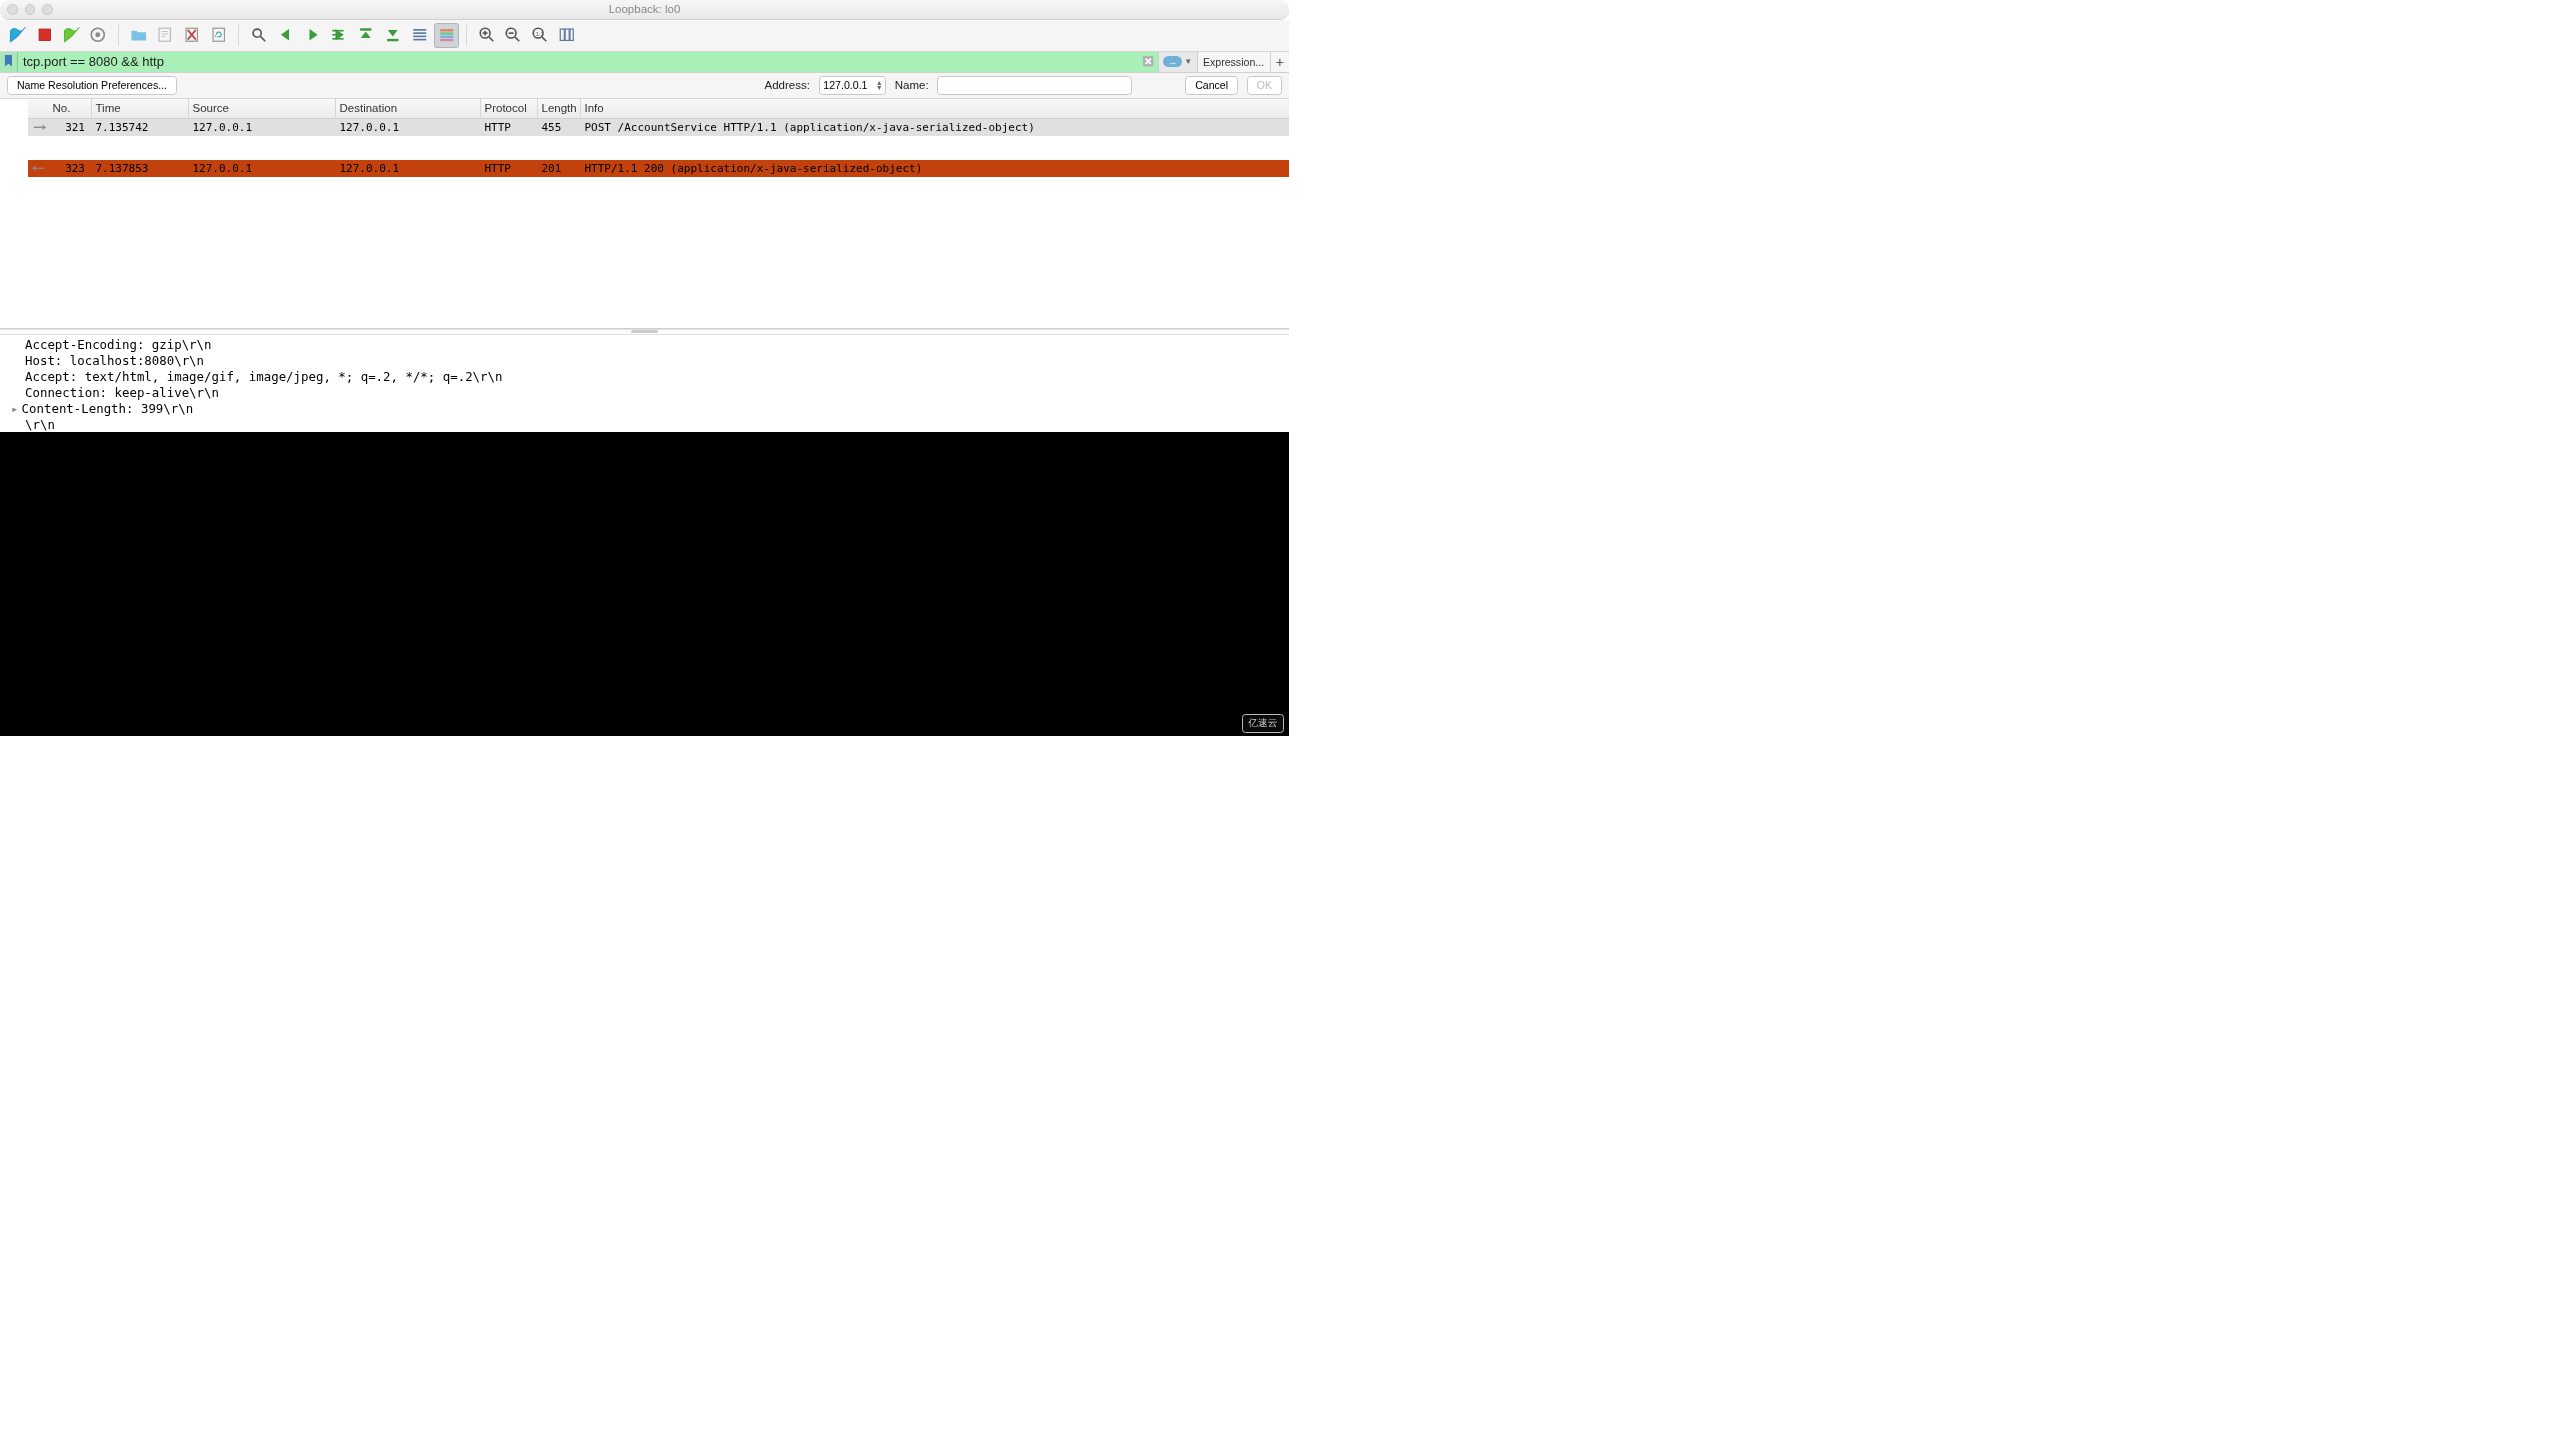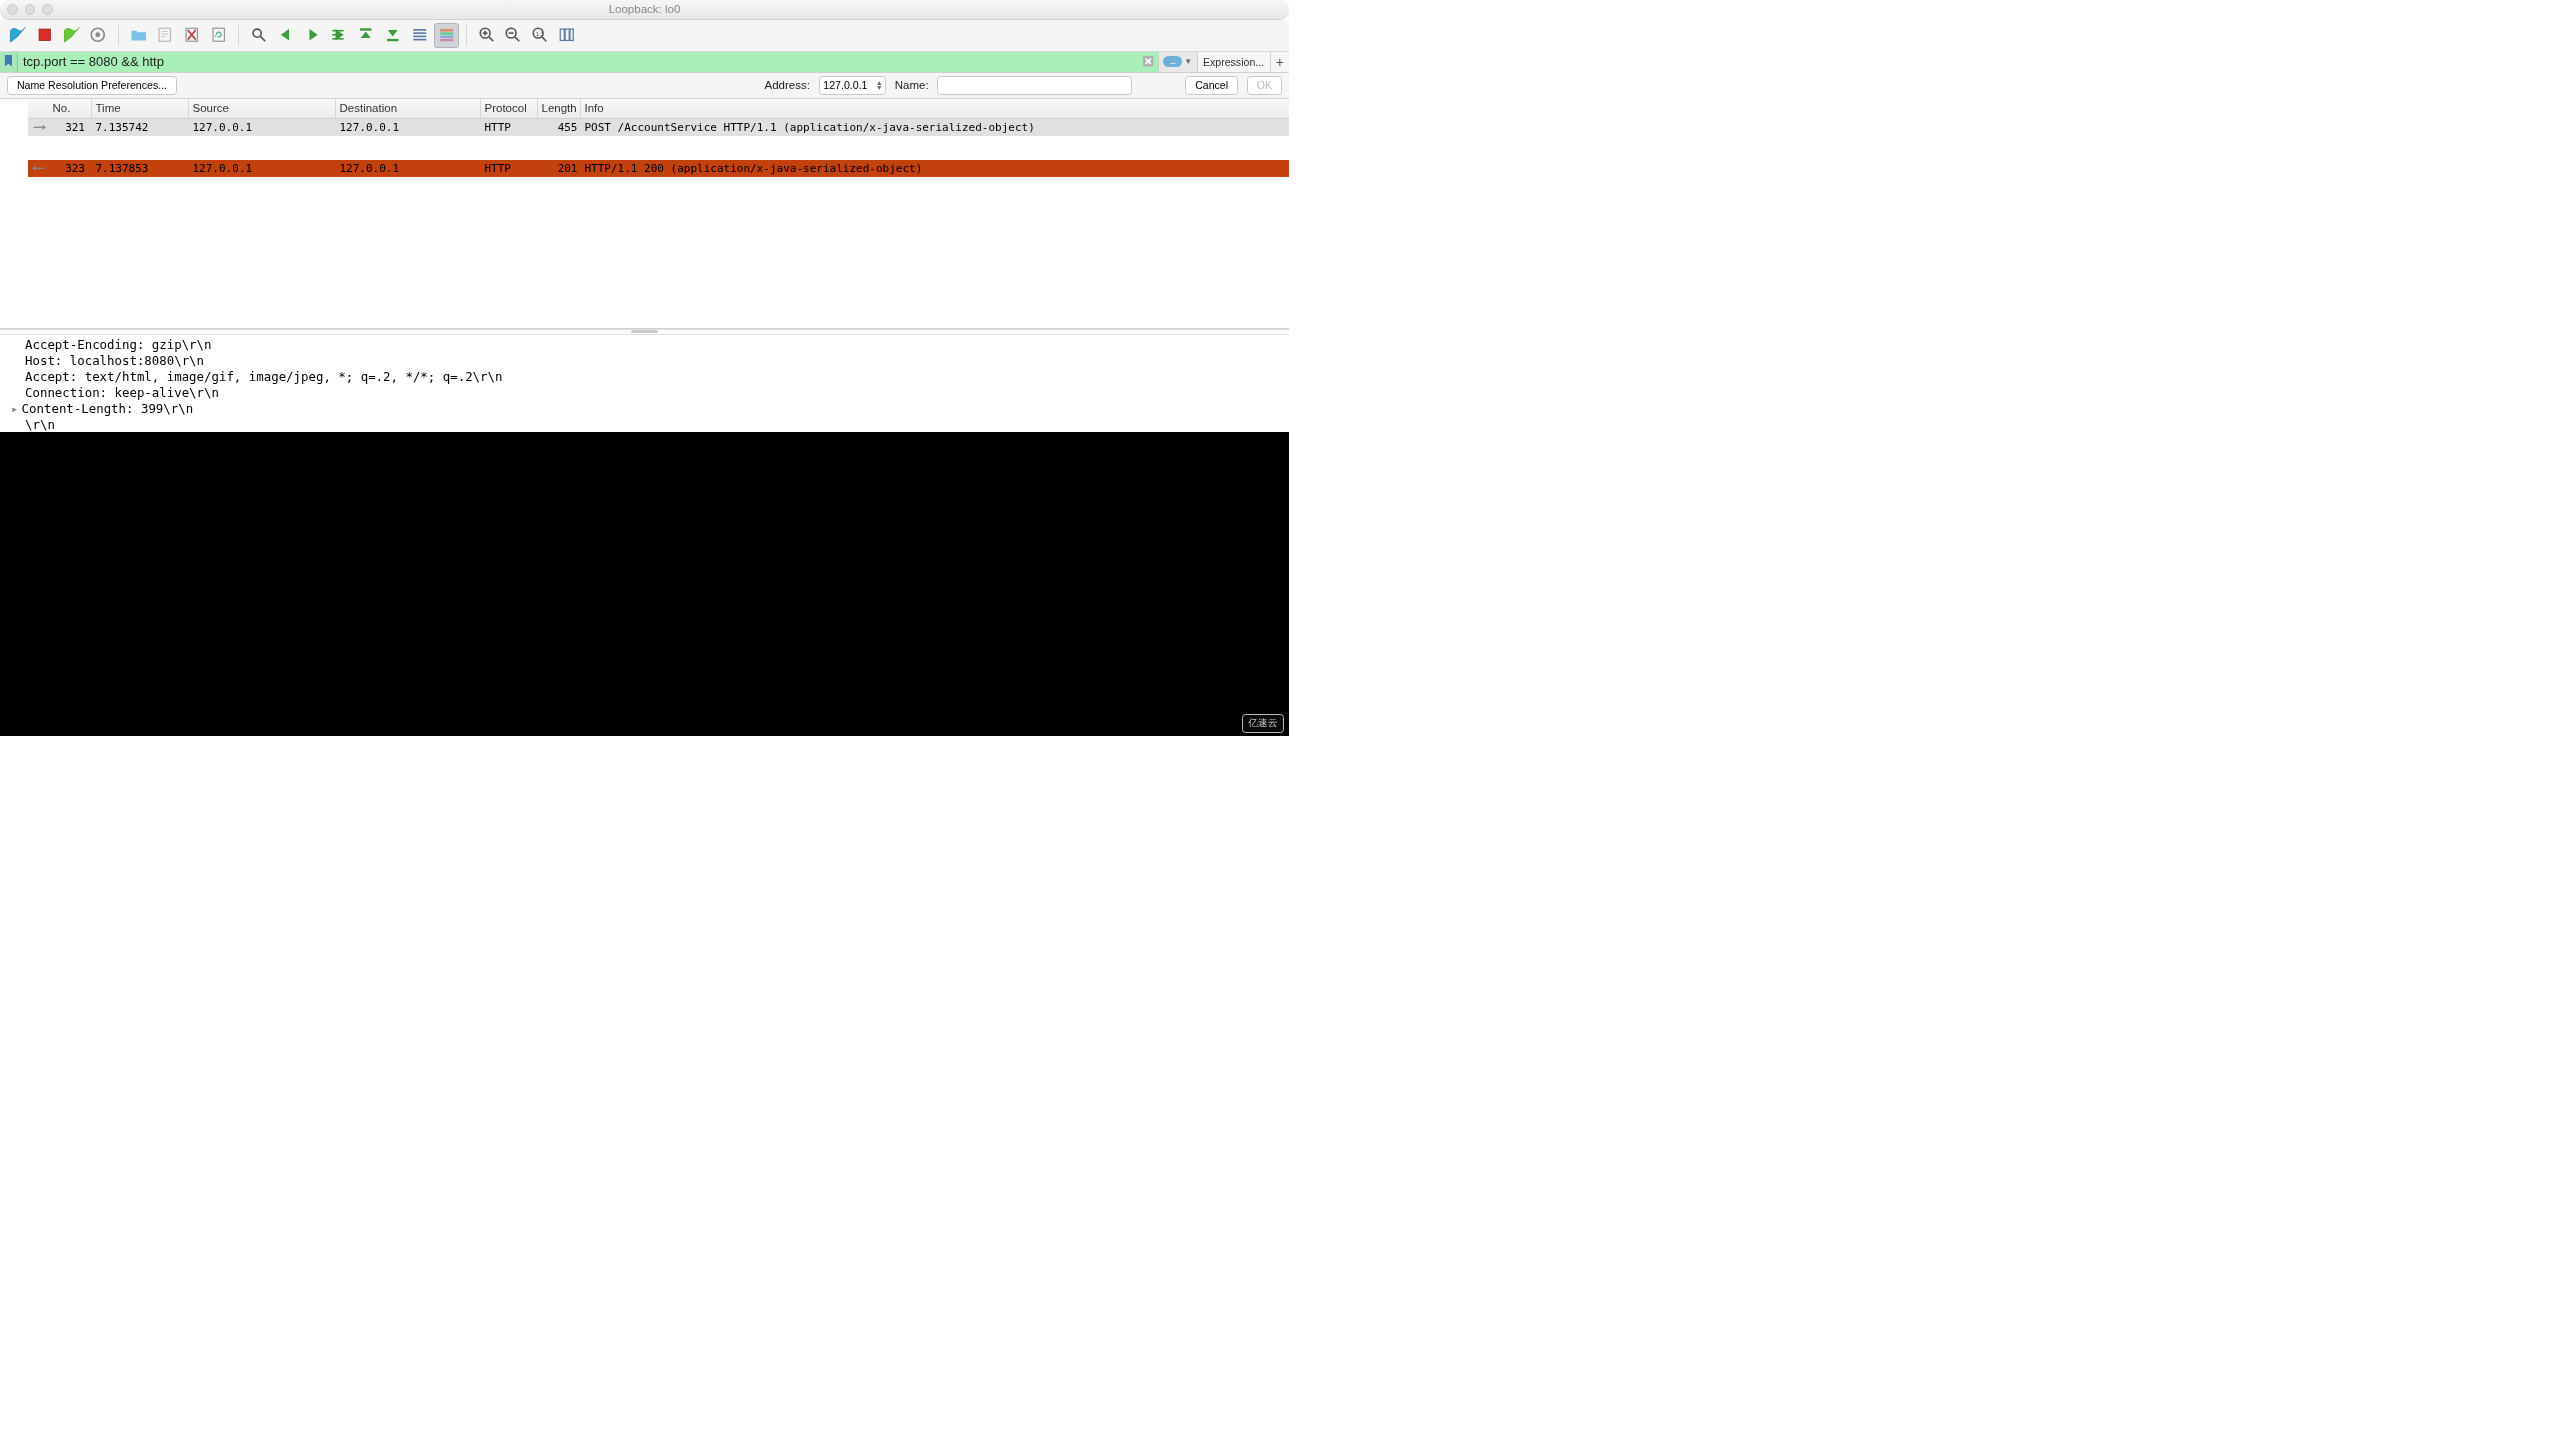--- a/index.html
+++ b/index.html
@@ -163,21 +163,21 @@
 }
 .pt-row.selected { background: #e0e0e0; }
 .pt-row.http200 { background: #c2410c; margin-top: 24px; }
 .pt-row .col { padding: 0 3.5px; overflow: hidden; white-space: nowrap; }
 .col-arrow { width: 21px; display:flex; align-items:center; justify-content:flex-start; }
 .col-no { width: 43px; text-align: right; padding-right: 7px !important; }
 .col-time { width: 97px; }
 .col-src { width: 147px; }
 .col-dst { width: 145px; }
 .col-proto { width: 57px; }
-.col-len { width: 43px; text-align: right; }
+.col-len { width: 43px; text-align: left; }
 .col-info { flex: 1; }
 
 .packet-empty { height: 151px; background: #fff; }
 
 .splitter {
   height: 6.2px; background: #fcfcfc;
   border-top: 0.9px solid #e0e0e0;
   border-bottom: 0.9px solid #e0e0e0;
   display: flex; align-items: center; justify-content: center;
 }

